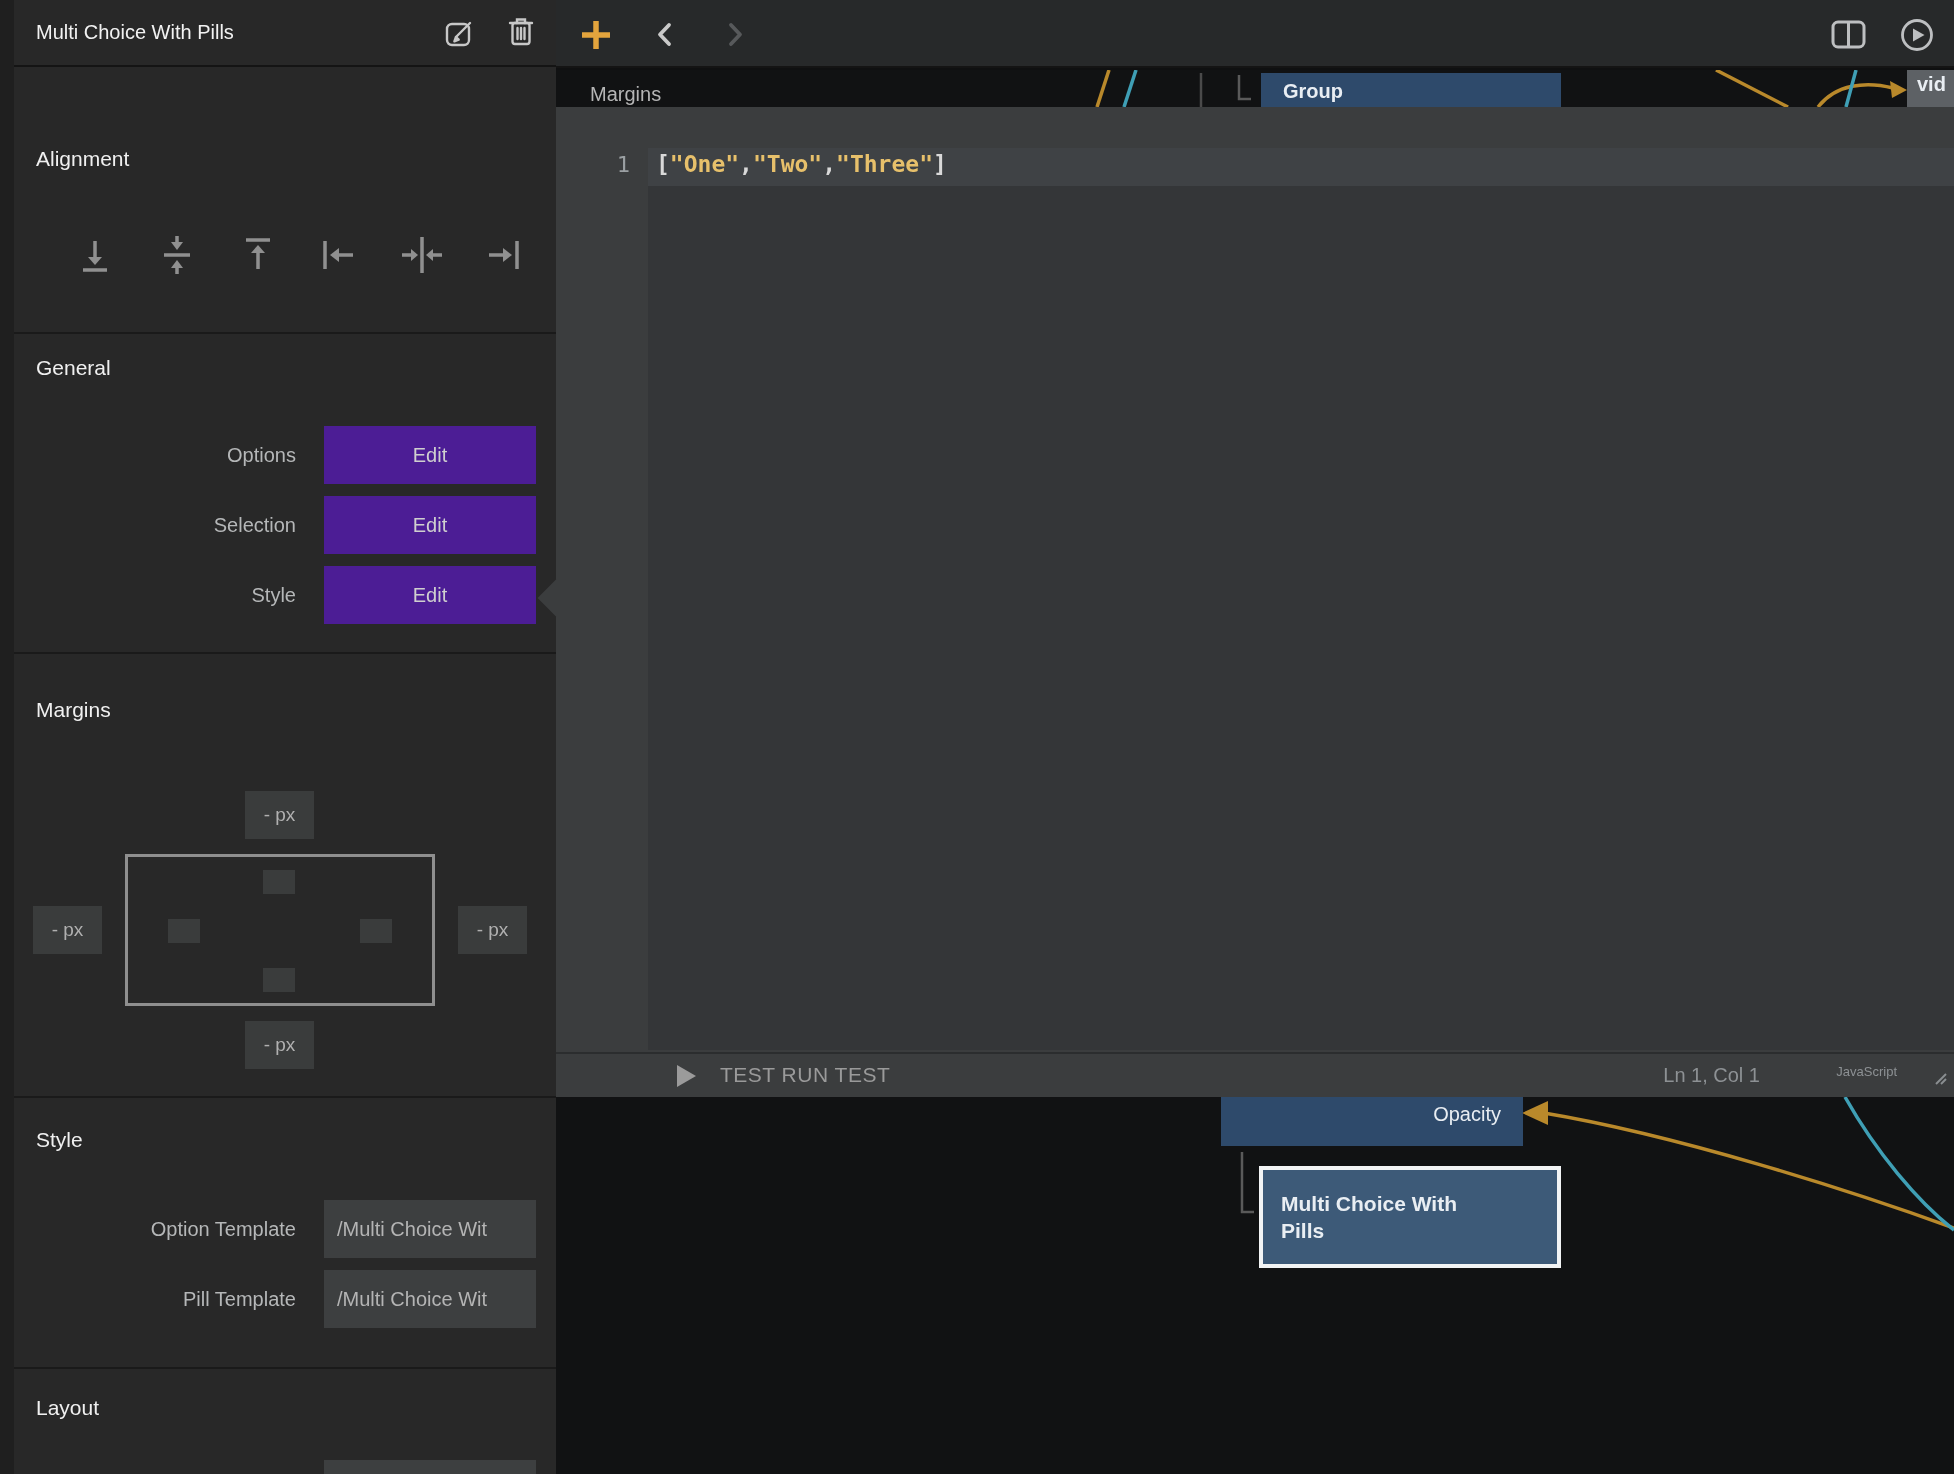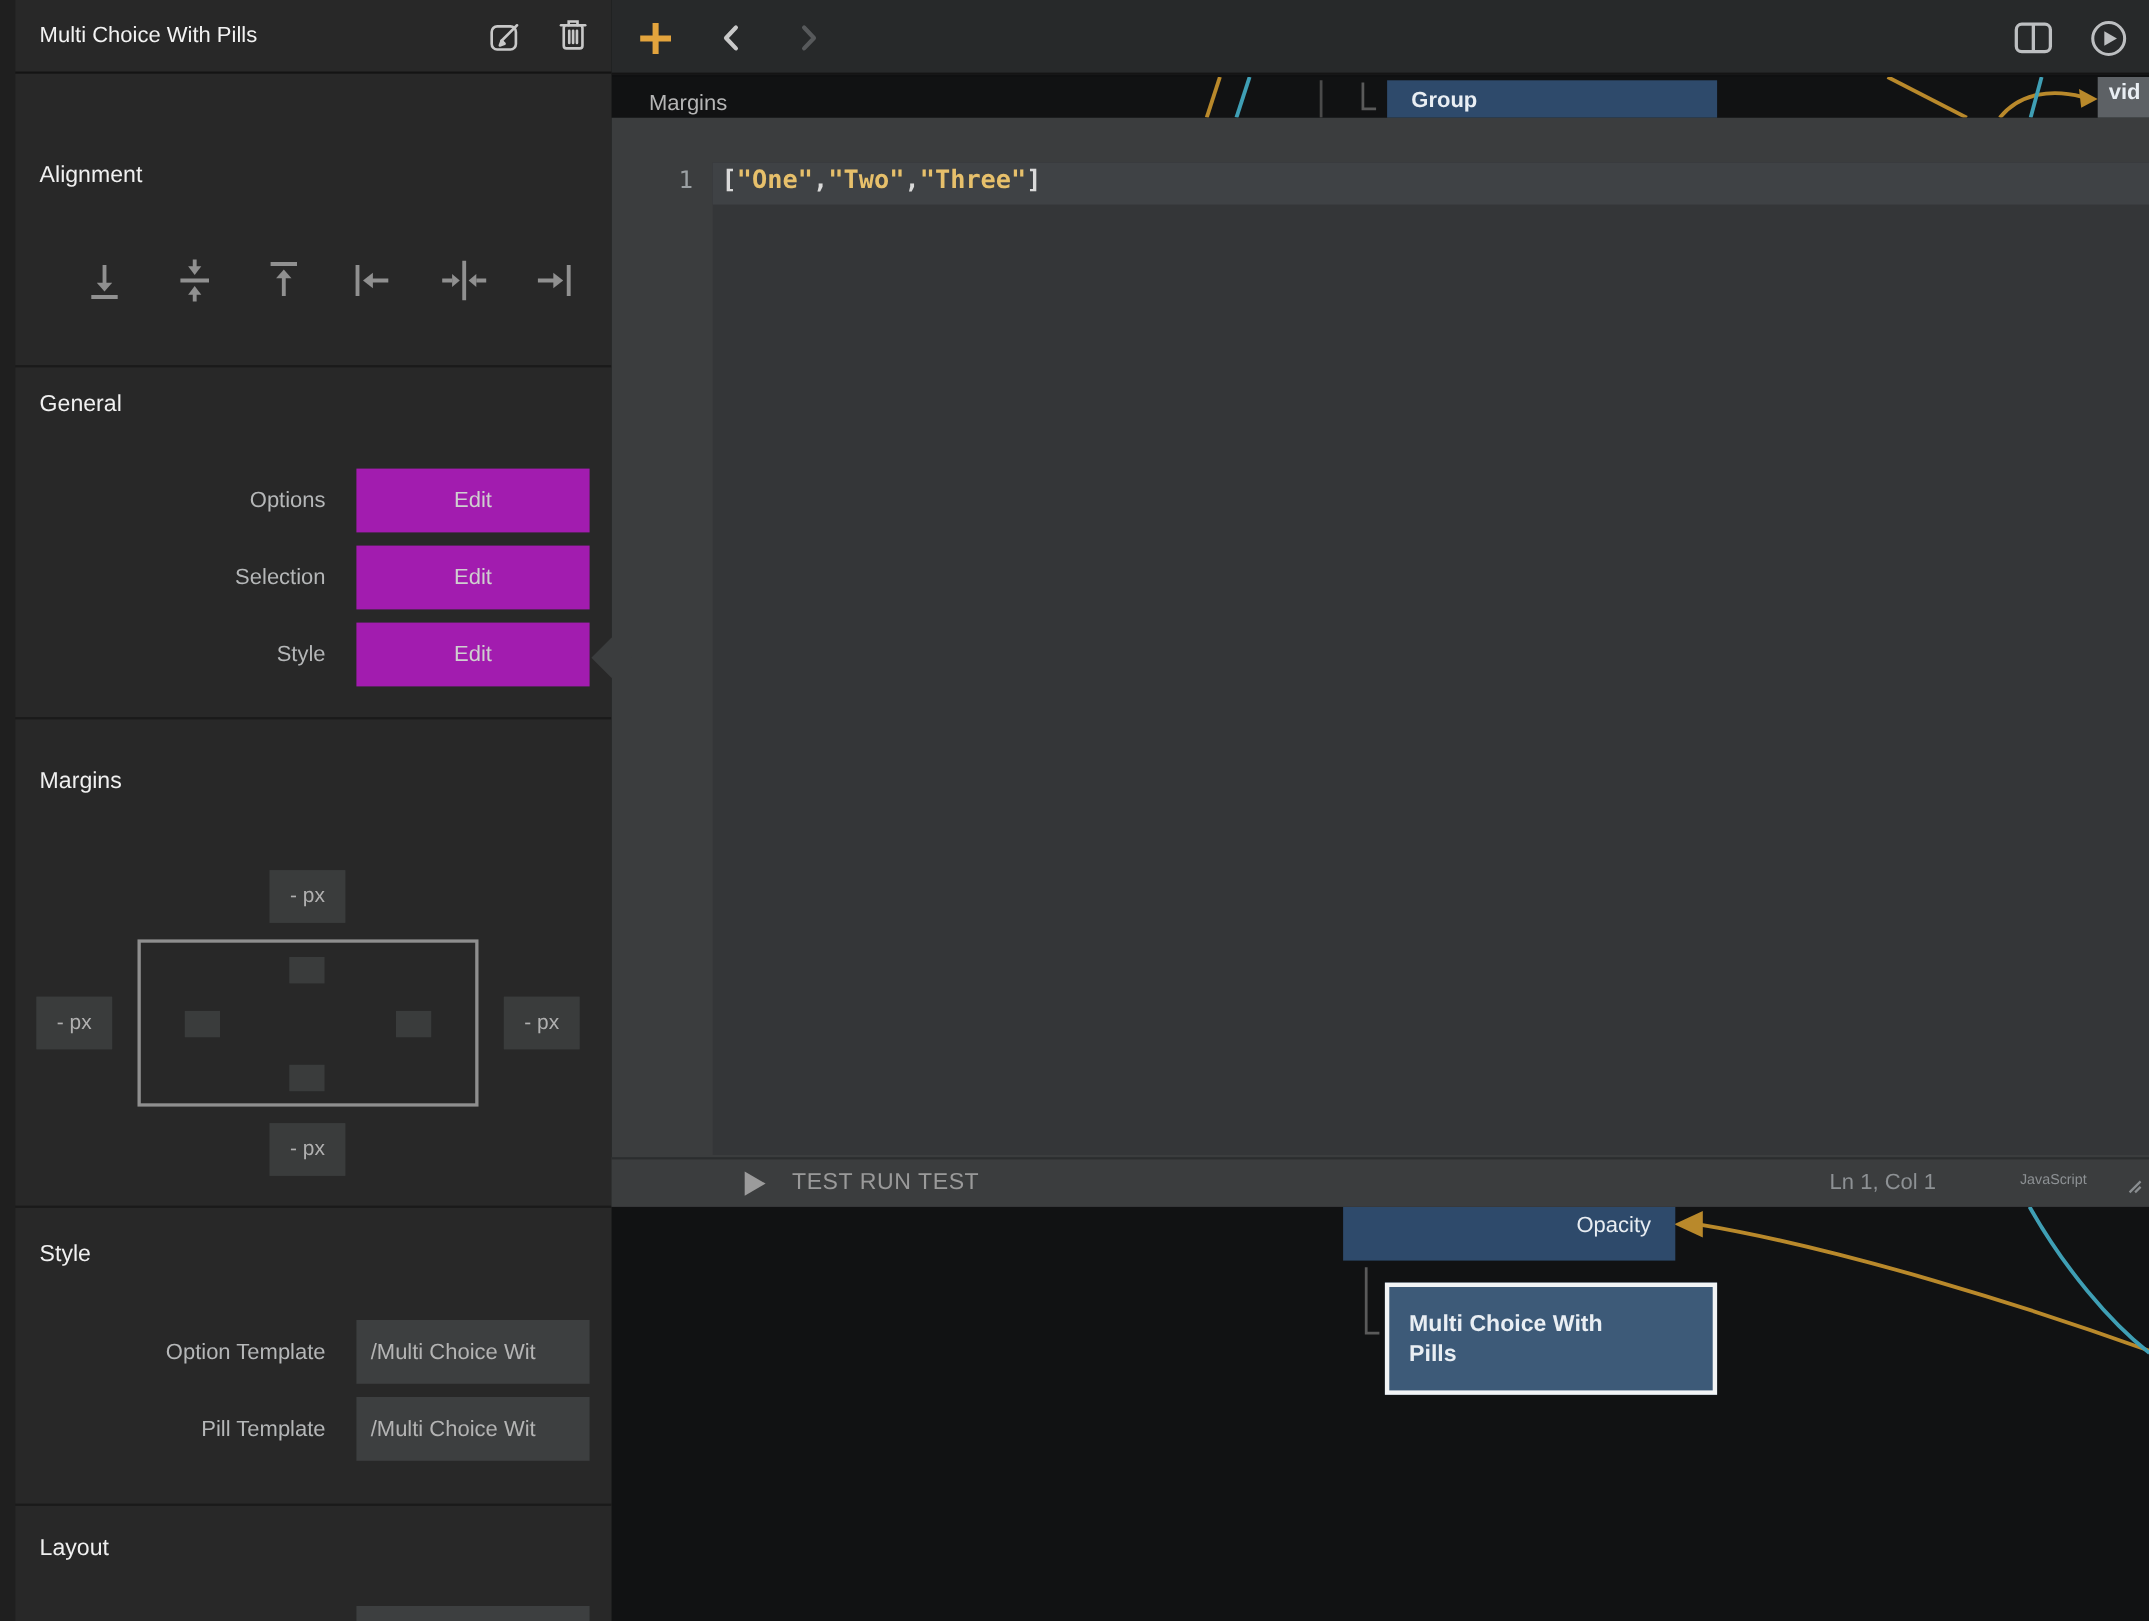--- a/index.html
+++ b/index.html
@@ -19,21 +19,21 @@
   .icon-btn { position:absolute; background:none; border:none; cursor:pointer; padding:0; }
   .sec-heading { position:absolute; left:36px; font-size:21px; font-weight:normal; color:#f0f0f0; }
 
   .align-row { position:absolute; top:166px; left:0; width:556px; height:44px; }
   .align-btn { position:absolute; top:0; width:44px; height:44px; background:none; border:none; }
 
   .prop-row { position:absolute; left:0; width:556px; height:58px; }
   .prop-label { position:absolute; right:260px; top:0; line-height:58px; font-size:20px;
                 color:#b5b7b8; white-space:nowrap; }
   .edit-btn { position:absolute; left:324px; top:0; width:212px; height:58px;
-              background:#a21caf; border:none; color:#cfcfcf; font-size:20px;
+              background:#4c1d95; border:none; color:#cfcfcf; font-size:20px;
               font-family:"Liberation Sans", sans-serif; cursor:pointer; }
   .tpl-field { position:absolute; left:324px; top:0; width:212px; height:58px;
                background:#3d3f40; border:none; color:#b4b4b4; font-size:20px;
                line-height:58px; padding-left:13px; white-space:nowrap; overflow:hidden; }
 
   .px-btn { position:absolute; width:69px; height:48px; background:#3a3c3c; border:none;
             color:#b0b0b0; font-size:19px; font-family:"Liberation Sans", sans-serif;
             cursor:pointer; }
   .margin-rect { position:absolute; left:125px; top:200px; width:310px; height:152px;
                  border:3px solid #8f8f8f; }

